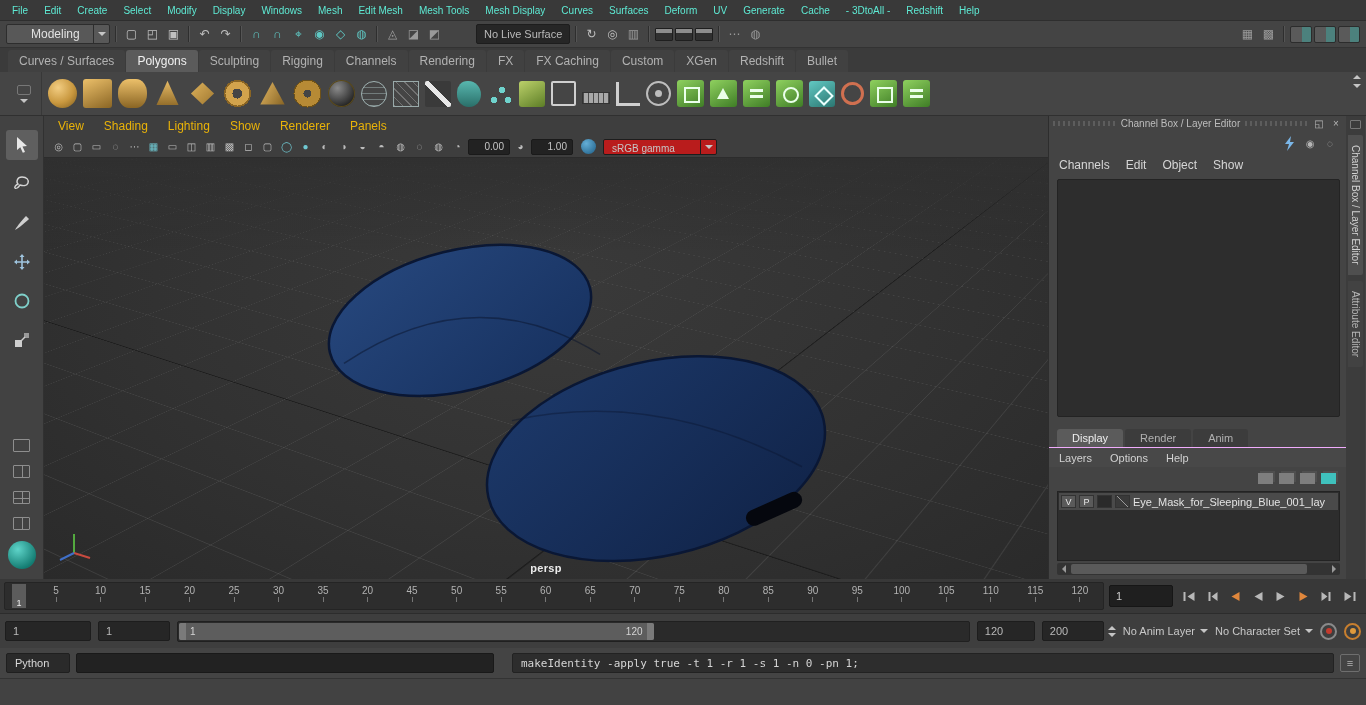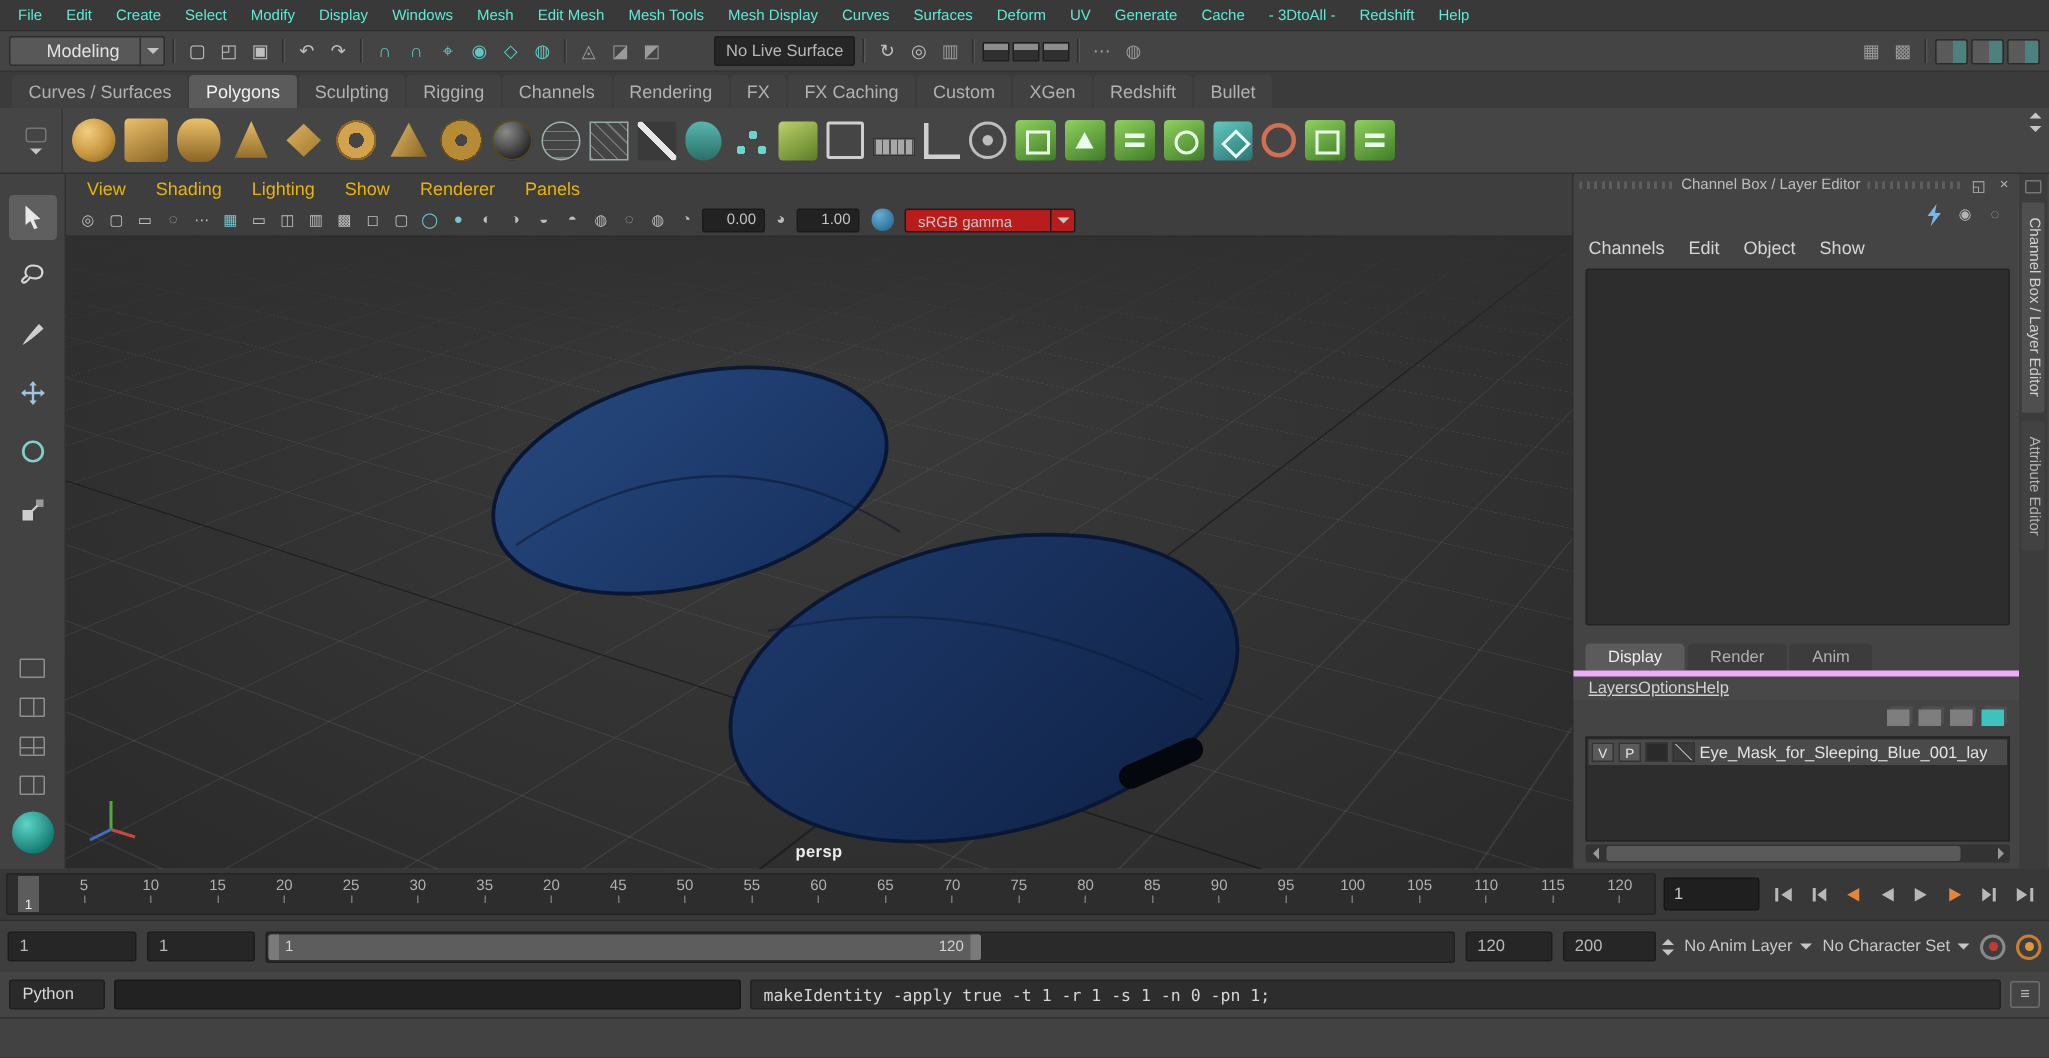--- a/index.html
+++ b/index.html
@@ -119,21 +119,21 @@
   .grip { flex:1; height:5px; background:repeating-linear-gradient(90deg, #5d5d5d 0 2px, transparent 2px 5px); }
   .cb-title { font-size:10px; color:#bdbdbd; white-space:nowrap; }
   .hicn { width:12px; height:12px; display:grid; place-items:center; font-size:10px; color:#b5b5b5; }
   .cb-toolicons { height:24px; display:flex; align-items:center; justify-content:flex-end; gap:8px; padding-right:10px; }
   .cb-menus { height:20px; display:flex; align-items:center; gap:16px; padding-left:10px; }
   .cbmenu { font-size:12px; color:#d6d6d6; }
   .cb-channel-area { margin:4px 6px 0 8px; height:238px; background:#2d2d2d; border:1px solid #232323; border-radius:2px; }
   .cb-tabs { margin-top:12px; display:flex; gap:2px; padding-left:8px; }
   .cbtab { padding:3px 15px; font-size:11px; color:#b0b0b0; background:#3c3c3c; border-radius:3px 3px 0 0; }
   .cbtab.active { background:#5b5b5b; color:#eee; }
-  .cb-layer-menus { height:20px; display:flex; align-items:center; gap:0; padding-left:10px; background:#484848; border-top:4px solid #f0abfc;text-decoration:underline; }
+  .cb-layer-menus { height:20px; display:flex; align-items:center; gap:18px; padding-left:10px; background:#484848; border-top:1px solid #f0abfc; }
   .lmenu { font-size:11px; color:#d2d2d2; }
   .cb-layer-icons { height:22px; display:flex; align-items:center; justify-content:flex-end; gap:6px; padding-right:10px; }
   .li { width:15px; height:11px; background:#7e7e7e; box-shadow:2px -2px 0 #4f4f4f; }
   .li.t { background:#3fc1bd; }
   .cb-layer-list { margin:2px 6px 0 8px; flex:1; background:#2d2d2d; border:1px solid #232323; padding:1px; }
   .layer-row { height:17px; background:#4a4a4a; display:flex; align-items:center; gap:3px; padding:0 2px; }
   .cell { width:15px; height:13px; background:#5a5a5a; border:1px solid #333; font-size:9px; color:#e8e8e8; display:grid; place-items:center; }
   .cell.chk { background:#2a2a2a; }
   .cell.swatch { background:#3a3a3a linear-gradient(45deg, transparent 46%, #9a9a9a 46% 54%, transparent 54%); }
   .layer-name { font-size:11px; color:#e2e2e2; white-space:nowrap; overflow:hidden; }
@@ -180,21 +180,21 @@
   .ddlabel { display:flex; align-items:center; gap:5px; font-size:11px; color:#c8c8c8; white-space:nowrap; }
   .round-icn { width:17px; height:17px; border:2px solid #8a8a8a; border-radius:50%; position:relative; flex:0 0 auto; }
   .round-icn::after { content:""; position:absolute; left:50%; top:50%; width:6px; height:6px; margin:-3px; border-radius:50%; background:#c43b2e; }
   .round-icn.orange { border-color:#c87f2f; }
   .round-icn.orange::after { background:#e09a3c; }
 
   
   .command-row { position:absolute; left:0; top:648px; width:100%; height:30px; background:#444; display:flex; align-items:center; padding:0 6px; gap:6px; }
   .cmd-lang { width:64px; height:20px; background:#2a2a2a; border:1px solid #1f1f1f; color:#d8d8d8; font-size:11px; display:flex; align-items:center; padding-left:8px; border-radius:2px; }
   .cmd-input { width:418px; height:20px; background:#222; border:1px solid #191919; border-radius:2px; }
-  .cmd-result { flex:1; height:20px; background:#2d2d2d; border:1px solid #222; color:#d5d5d5; font-size:11px; display:flex; align-items:center; padding-left:8px; border-radius:2px; font-family:"DejaVu Sans Mono", monospace; }
+  .cmd-result { flex:1; height:20px; background:#2d2d2d; border:1px solid #222; color:#d5d5d5; font-size:11px; display:flex; align-items:center; padding-left:8px; border-radius:2px; font-family:"DejaVu Sans Mono", monospace;margin-left:12px; }
   .cmd-icon { width:20px; height:18px; border:1px solid #6e6e6e; display:grid; place-items:center; font-size:11px; color:#b5b5b5; border-radius:2px; }
 
   .help-row { position:absolute; left:0; top:678px; width:100%; height:27px; background:#424242; border-top:1px solid #333; }
 </style>
 </head>
 <body>
 
 <div class="app">
 
   <div class="menubar">

